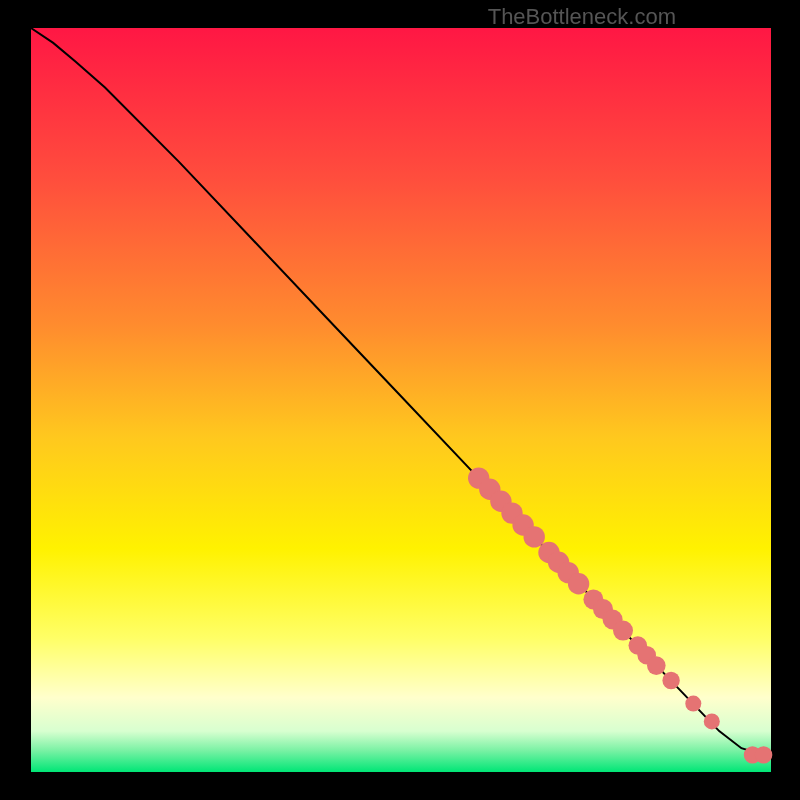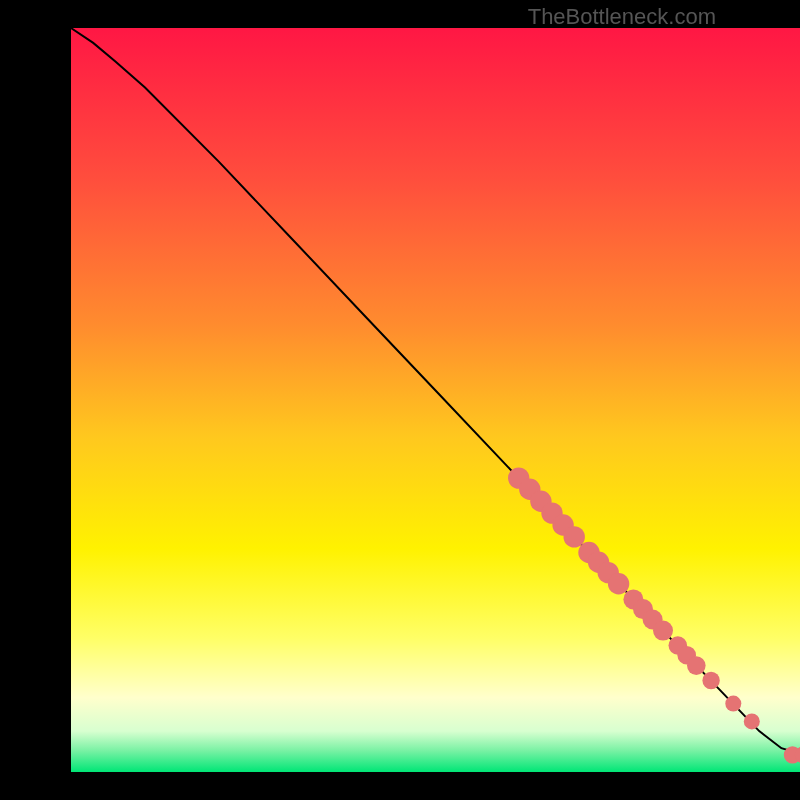--- a/index.html
+++ b/index.html
@@ -8,21 +8,20 @@
     background: #000;
     width: 800px;
     height: 800px;
     overflow: hidden;
     font-family: Arial, Helvetica, sans-serif;
   }
   .stage {
     position: relative;
     width: 684px;
     height: 800px;
-    padding-left: 40px;
   }
   .watermark {
     position: absolute;
     top: 4px;
     right: 8px;
     color: #555;
     font-size: 22px;
     font-weight: 500;
     user-select: none;
   }

